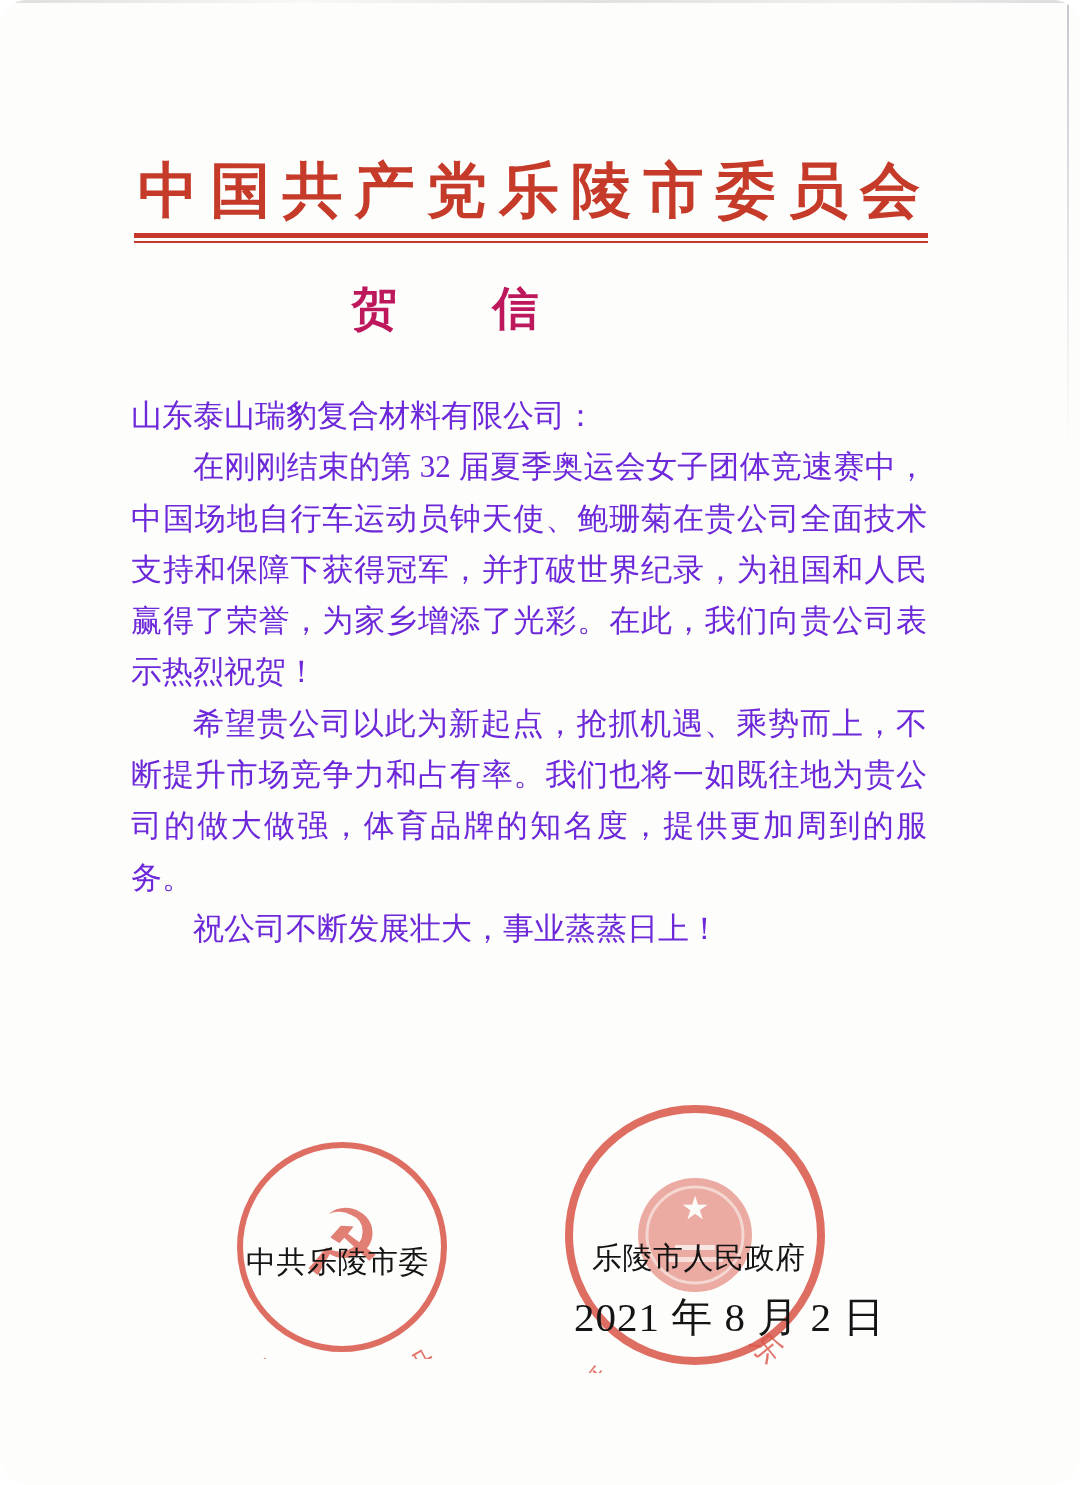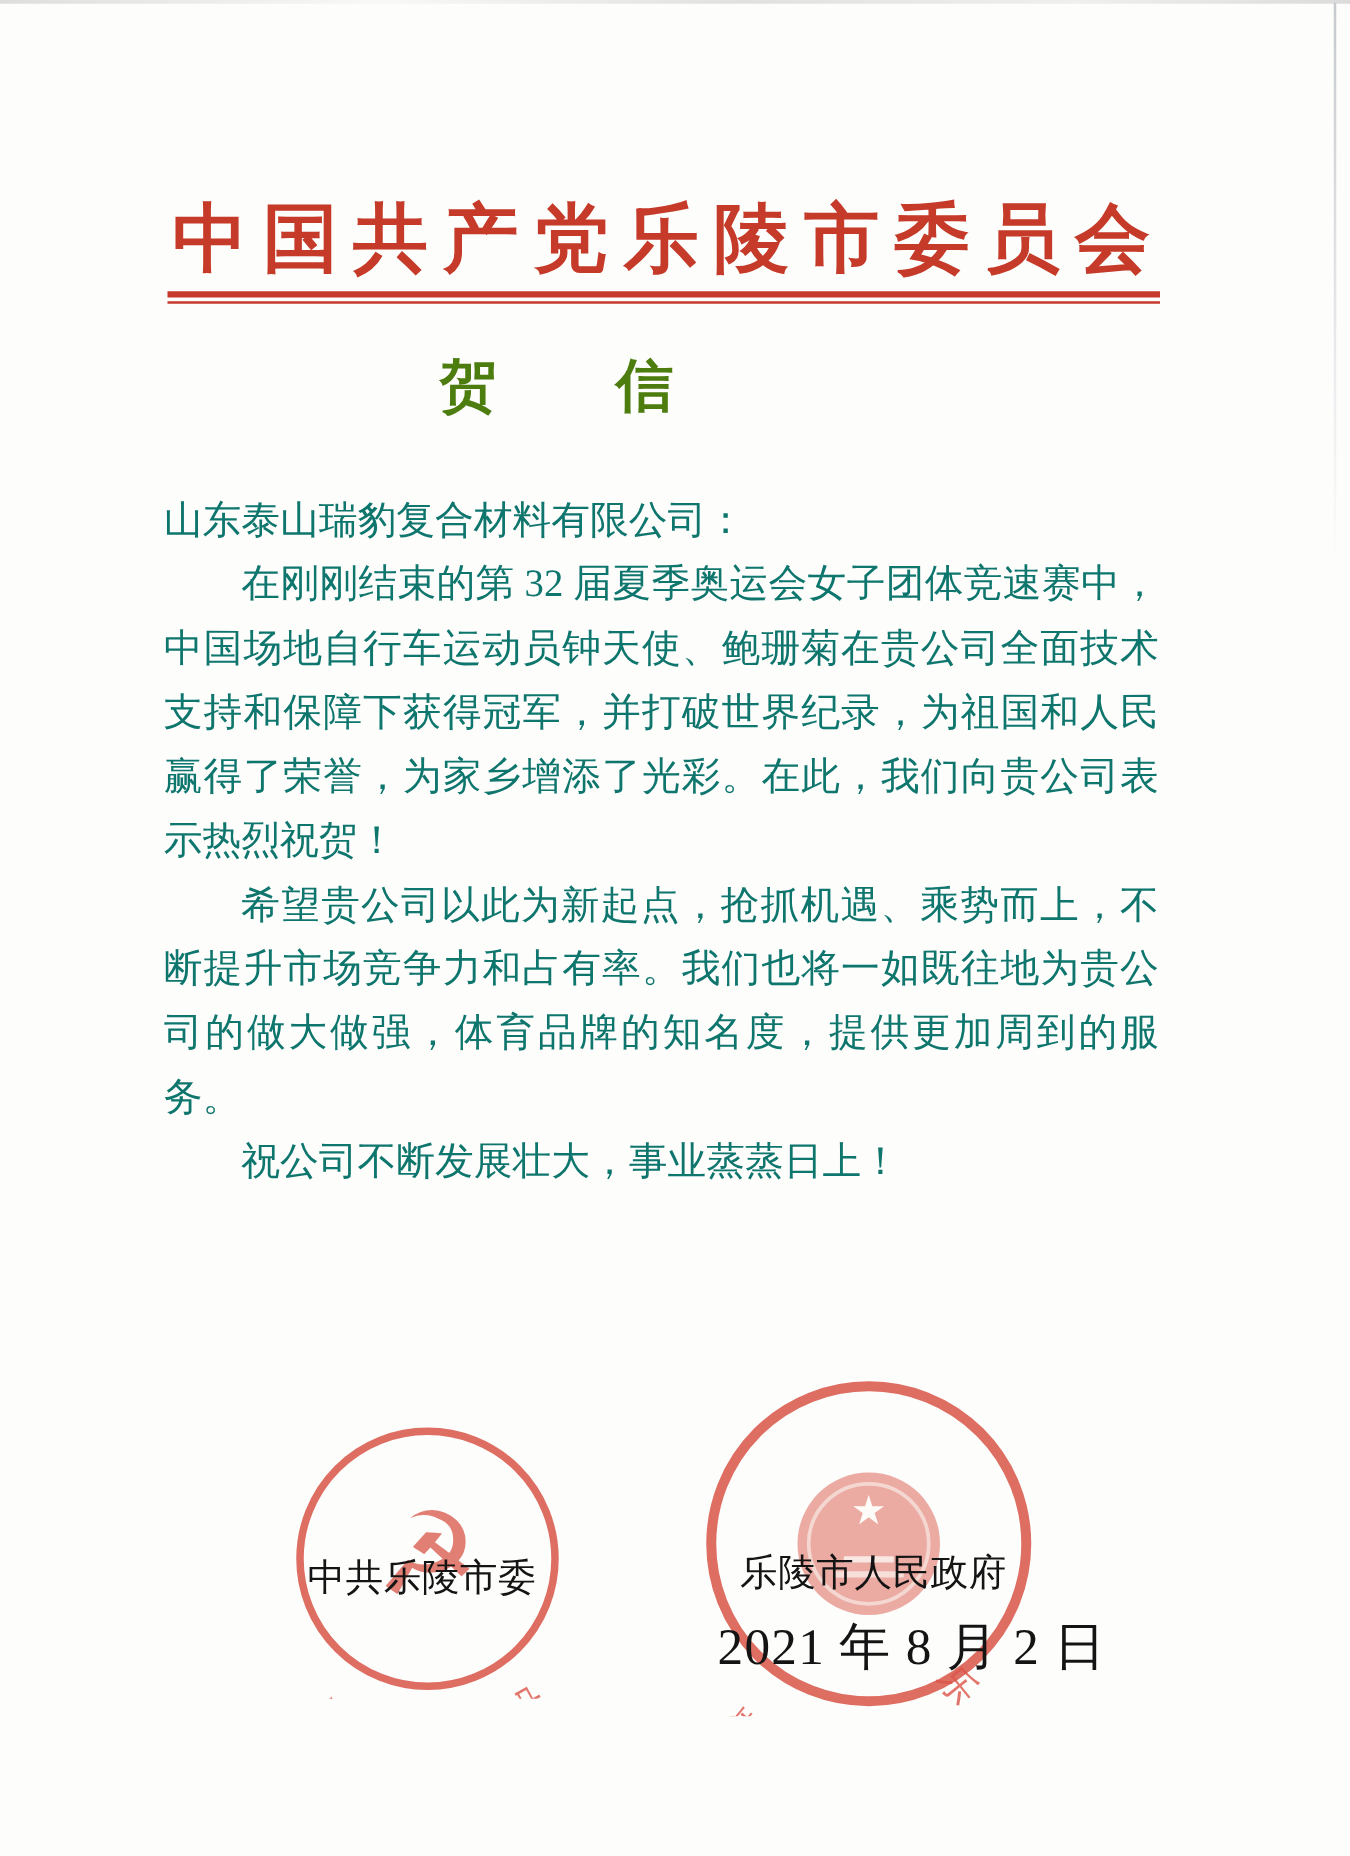--- a/index.html
+++ b/index.html
@@ -3,20 +3,21 @@
 <meta charset="utf-8">
 <style>
   html,body{margin:0;padding:0;background:#ffffff;}
   .page{
     position:relative;
     width:1080px;height:1485px;
     background:#fdfdfc;
     overflow:hidden;
     font-family:"Liberation Serif","DejaVu Serif",serif;
     color:#1c1c1c;
+    border-radius:27px;
   }
   
   .edge-top{
     position:absolute;top:0;left:0;width:100%;height:3px;z-index:4;
     background:linear-gradient(90deg, rgba(140,140,140,.28), rgba(140,140,140,.04) 28%, rgba(140,140,140,.25) 55%, rgba(120,120,120,.10) 80%, rgba(140,140,145,.30));
   }
   .edge-right{
     position:absolute;top:2px;right:11px;width:2px;height:450px;z-index:4;
     background:linear-gradient(180deg, #c6c9ce, rgba(198,200,205,0));
   }
@@ -30,27 +31,27 @@
   }
   .rule{position:absolute;left:134px;top:233px;width:794px;}
   .rule-thick{height:5px;background:#c6392a;}
   .rule-thin{height:2px;background:#c6392a;margin-top:3px;}
   
   .doc-title{
     position:absolute;left:0;top:282px;width:891px;margin:0;
     text-align:center;
     font-family:"Liberation Sans","DejaVu Sans",sans-serif;
     font-weight:bold;font-size:46px;line-height:52px;
-    color:#4d7c0f;letter-spacing:1px;
+    color:#be185d;letter-spacing:1px;
   }
   
   .body-text{
     position:absolute;left:131px;top:390px;width:796px;
     font-size:31px;line-height:51.3px;
-    text-align:justify;color:#0f766e;
+    text-align:justify;color:#6d28d9;
   }
   .body-text p{margin:0;text-indent:2em;}
   .body-text p.salutation{text-indent:0;}
   
   .stamp{position:absolute;z-index:1;}
   .stamp-left{left:232px;top:1135px;}
   .stamp-right{left:561px;top:1097px;}
   .ring-stroke{fill:none;stroke:rgba(215,77,64,0.82);}
   .ring-text{
     font-family:"Liberation Sans","DejaVu Sans",sans-serif;

